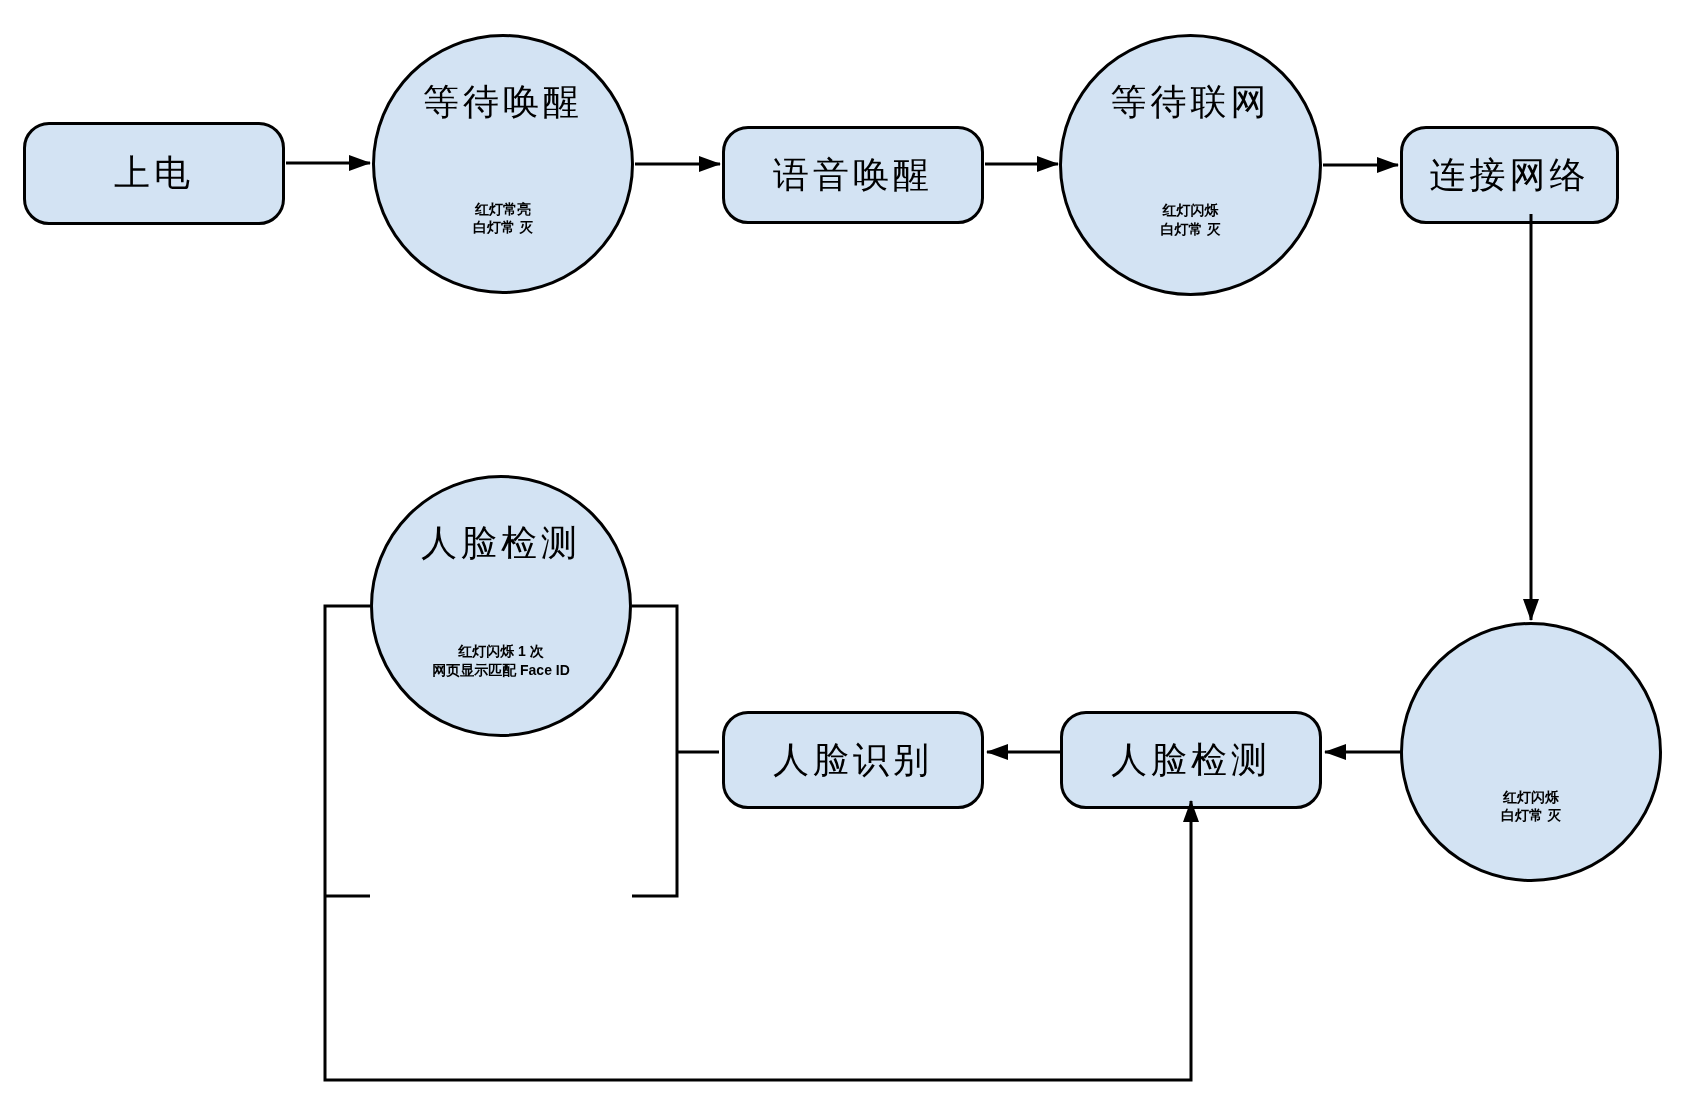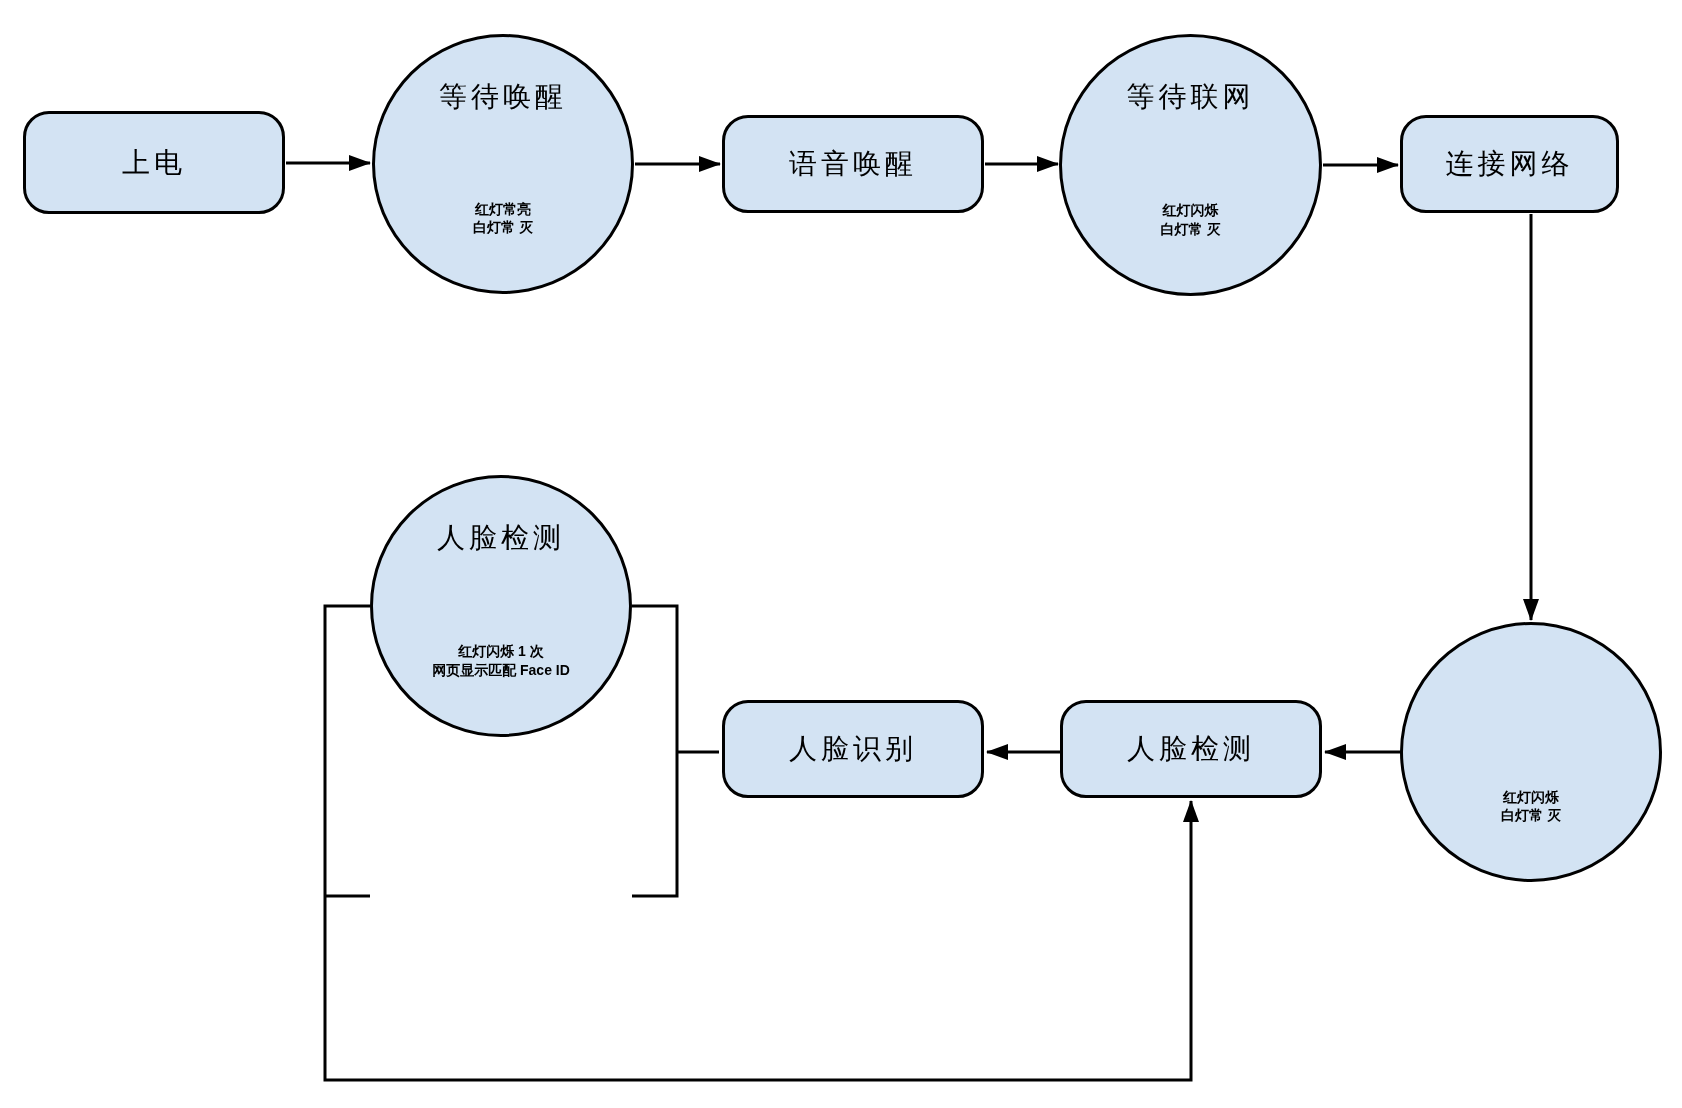--- a/index.html
+++ b/index.html
@@ -23,26 +23,27 @@
     position: absolute;
     background: var(--node-fill);
     border: 3px solid var(--node-border);
     color: var(--text-color);
   }
   .node.rect {
     border-radius: 26px;
     display: flex;
     align-items: center;
     justify-content: center;
+    margin-top: 11px;
   }
   .node.circle {
     border-radius: 50%;
   }
   .node-label {
-    font-size: 28px;
+    font-size: 36px;
     letter-spacing: 4px;
     white-space: nowrap;
     color: var(--text-color);
   }
   .circle .node-label {
     position: absolute;
     top: 16%;
     left: 0;
     right: 0;
     text-align: center;

